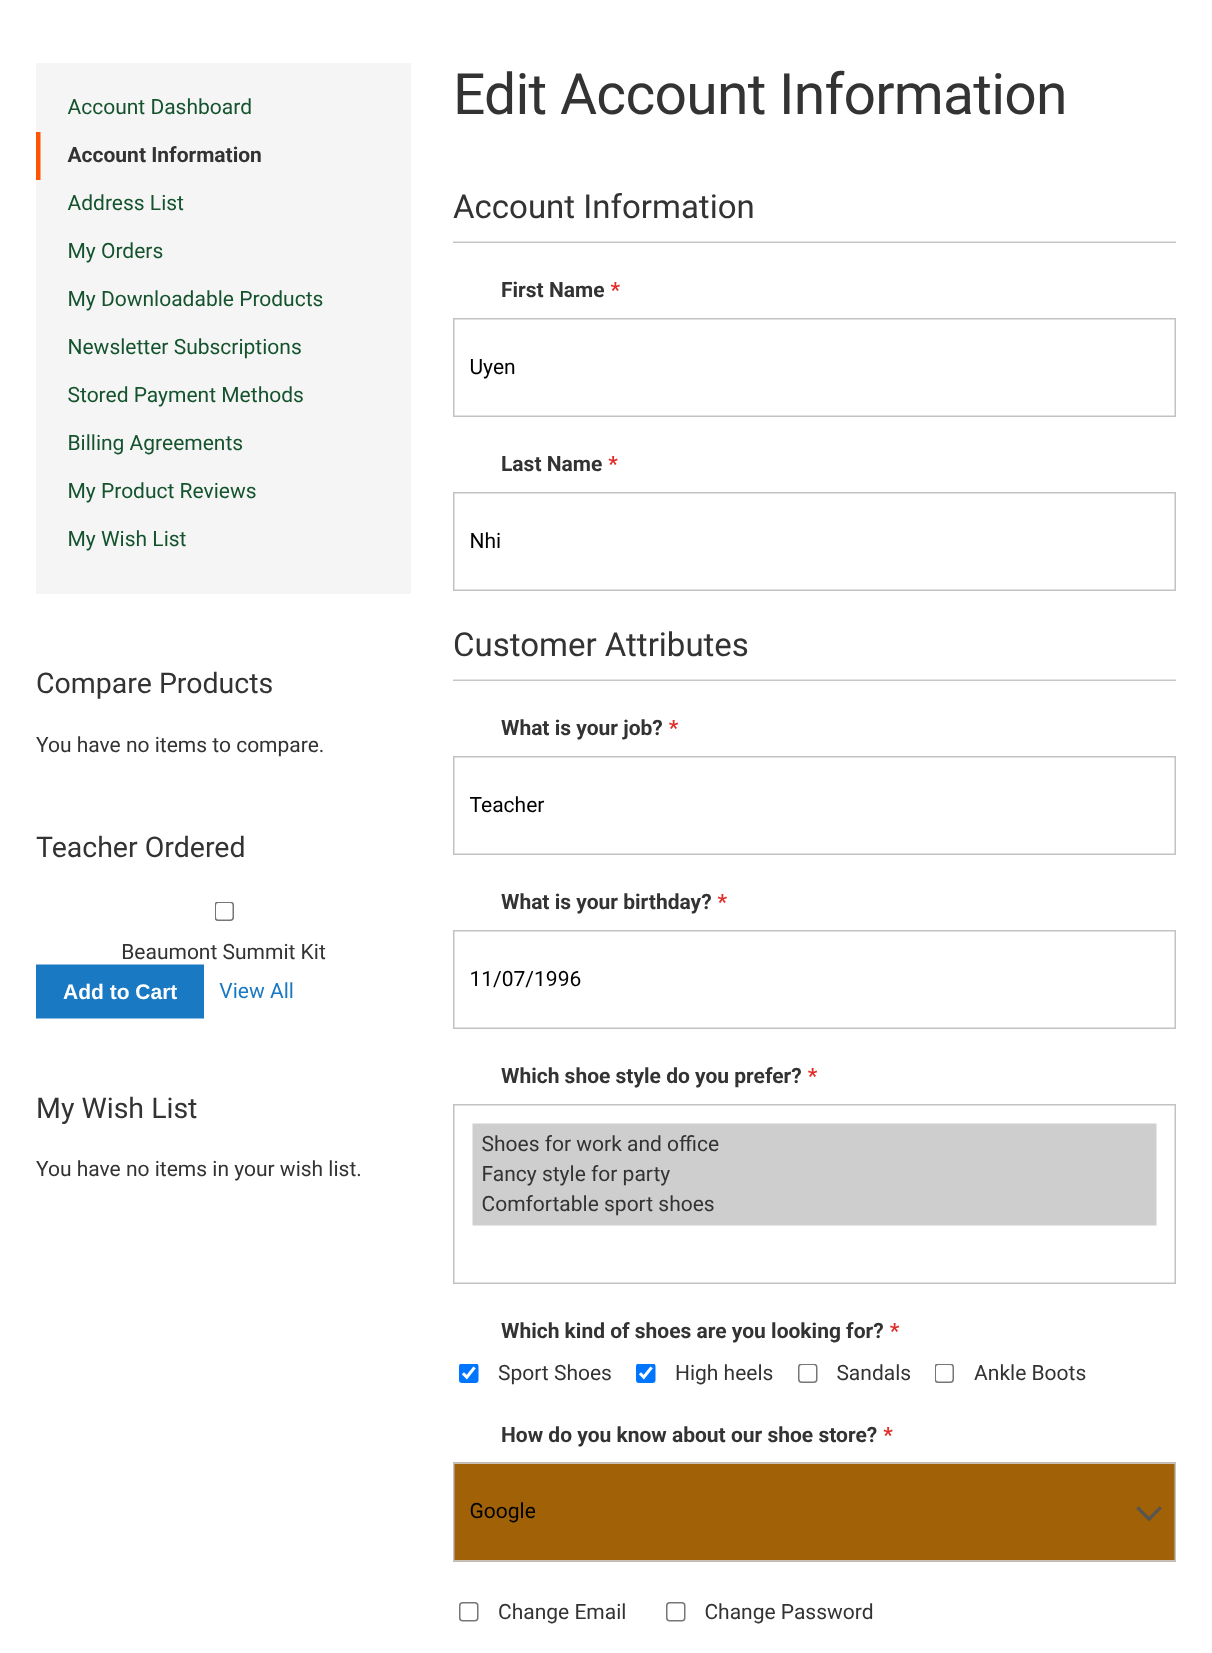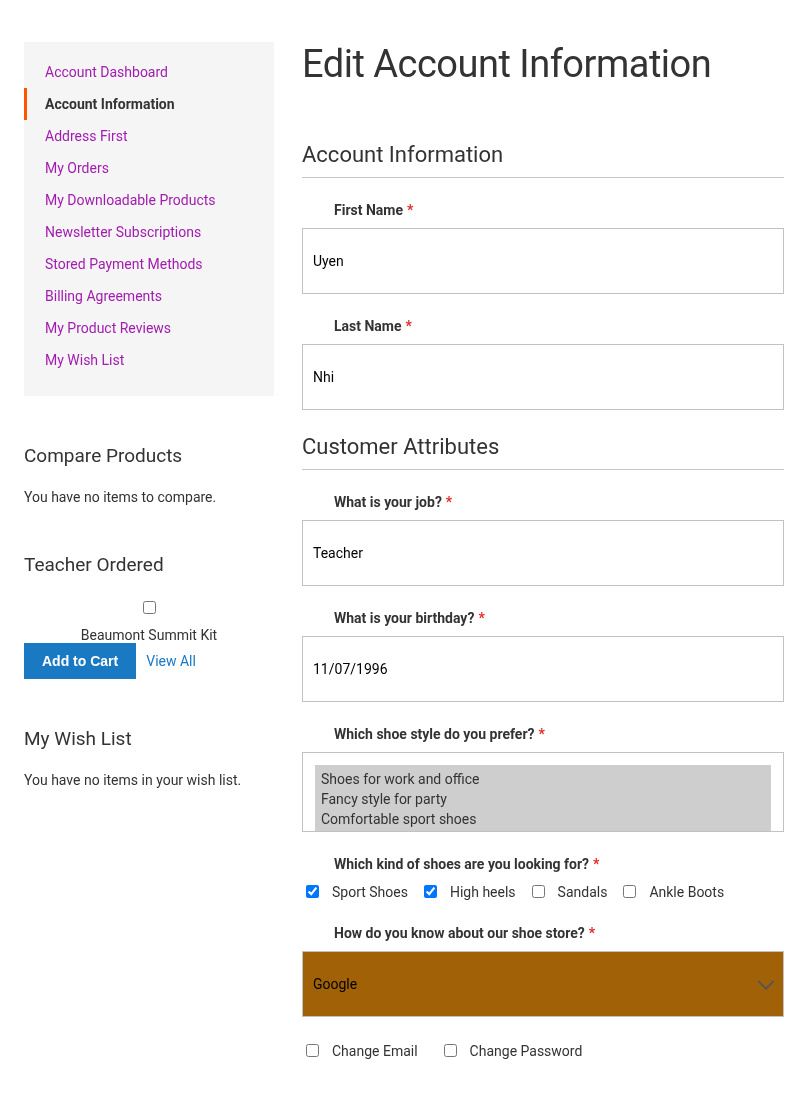--- a/index.html
+++ b/index.html
@@ -20,21 +20,21 @@
     width: 250px;
     flex-shrink: 0;
   }
   .nav-box {
     background: #f5f5f5;
     padding: 14px 0 20px 0;
   }
   .nav-item {
     padding: 8px 18px;
     font-size: 14px;
-    color: #a21caf;
+    color: #14532d;
     cursor: pointer;
     border-left: 3px solid transparent;
   }
   .nav-item.active {
     border-left: 3px solid #ff5501;
     font-weight: 700;
     color: #333;
   }
   .side-block {
     margin-top: 48px;
@@ -76,21 +76,21 @@
     font-size: 14px;
     cursor: pointer;
   }
   .main {
     flex: 1;
     min-width: 0;
   }
   h1 {
     font-size: 38px;
     font-weight: 400;
-    margin: 0 0 56px 0;
+    margin: 0 0 40px 0;
     color: #333;
     letter-spacing: -0.5px;
   }
   .section-title {
     font-size: 22px;
     font-weight: 400;
     color: #333;
     padding: 0 0 10px 0;
     border-bottom: 1px solid #c6c6c6;
     margin: 0 0 24px 0;
@@ -116,21 +116,21 @@
     padding: 24px 10px;
     font-size: 14px;
     background: #fff;
     font-family: inherit;
   }
   .multiselect {
     width: 100%;
     border: 1px solid #c2c2c2;
     background: #fff;
     padding: 12px;
-    height: 80px;
+    height: 120px;
     overflow-y: scroll;
   }
   .multiselect .ms-inner {
     background: #cecece;
     padding: 4px 6px;
   }
   .ms-option {
     font-size: 14px;
     color: #333;
     line-height: 20px;
@@ -178,21 +178,21 @@
   }
 </style>
 </head>
 <body>
 
 <div class="page">
   <div class="sidebar">
     <div class="nav-box">
       <div class="nav-item">Account Dashboard</div>
       <div class="nav-item active">Account Information</div>
-      <div class="nav-item">Address First</div>
+      <div class="nav-item">Address List</div>
       <div class="nav-item">My Orders</div>
       <div class="nav-item">My Downloadable Products</div>
       <div class="nav-item">Newsletter Subscriptions</div>
       <div class="nav-item">Stored Payment Methods</div>
       <div class="nav-item">Billing Agreements</div>
       <div class="nav-item">My Product Reviews</div>
       <div class="nav-item">My Wish List</div>
     </div>
 
     <div class="side-block">

